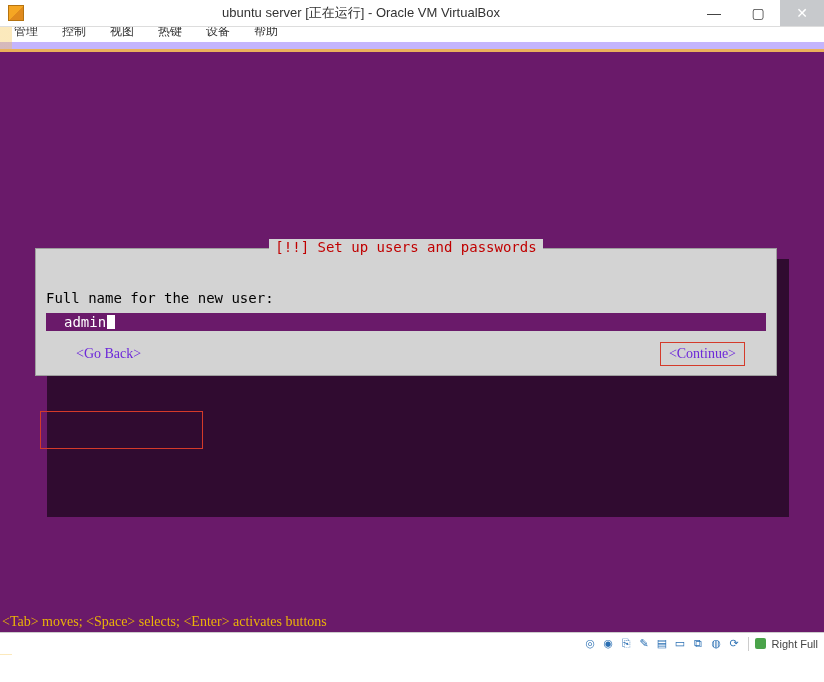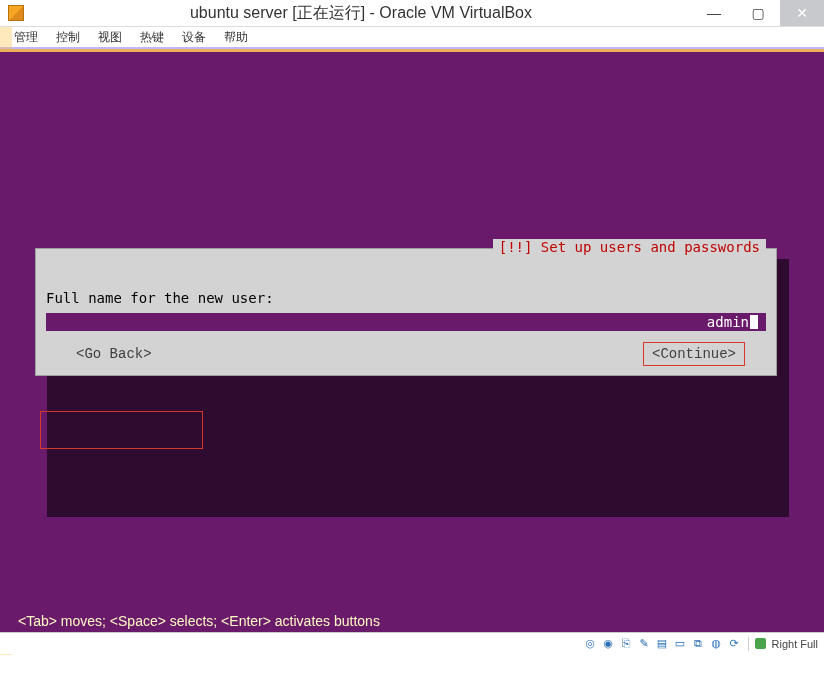--- a/index.html
+++ b/index.html
@@ -23,21 +23,21 @@
   }
   .vb-title-icon {
     width: 16px; height: 16px;
     margin: 0 6px 0 8px;
     background: linear-gradient(135deg,#f5a623 0 50%,#e08a1d 50% 100%);
     border: 1px solid #b57310;
   }
   .vb-title-text {
     flex: 1;
     text-align: center;
-    font-size: 16px;
+    font-size: 13px;
     color: #333;
   }
   .vb-title-buttons {
     display: flex;
     height: 100%;
   }
   .vb-tbtn {
     width: 44px;
     height: 100%;
     display: flex;
@@ -45,25 +45,25 @@
     justify-content: center;
     font-size: 14px;
     color: #444;
     border: 0;
     background: transparent;
   }
   .vb-tbtn.close { background: #c7c9cc; color:#fff; }
   .vb-menu {
     height: 22px;
     background: #fff;
-    border-bottom: 2px solid #c4b5fd;
-    display: flex;
-    align-items: flex-start;
+    border-bottom: 7px solid #c4b5fd;
+    display: flex;
+    align-items: flex-end;
     padding: 0 6px;
-    gap: 2px;
+    gap: 8px;
   }
   .vb-menu-item {
     padding: 2px 8px;
     font-size: 12px;
     color: #333;
   }
 
   
   .guest {
     position: relative;
@@ -94,82 +94,81 @@
   .dlg {
     position: absolute;
     top: 196px; left: 35px;
     width: 742px;
     background: #d3d3d3;
     border: 1px solid #9e9e9e;
     padding: 6px 10px 10px 10px;
     color: #000;
   }
   .dlg-heading {
-    text-align: right;
+    text-align: center;
     color: #c00000;
     margin-top: -16px;
     margin-bottom: 10px;
     position: relative;
   }
   .dlg-heading span {
     background:#d3d3d3;
     padding: 0 6px;
   }
   .dlg p { margin: 0 0 4px 0; white-space: pre-wrap; }
   .dlg .spacer { height: 12px; }
   .input-line {
     background: #6a1a6a;
     color: #fff;
     height: 18px;
     width: 100%;
     margin: 6px 0 10px 0;
-    padding: 0 8px;
+    padding: 0 18px;
     display: flex;
     align-items: center;
     border: none;
     font-family: inherit;
     font-size: inherit;
-    justify-content: flex-end;
   }
   .input-line span.cursor {
     display:inline-block;
     width:8px; height:14px;
     background:#fff;
     margin-left:1px;
   }
   .red-box-input {
     position: absolute;
     border: 1px solid #d43a2a;
     pointer-events: none;
   }
   .nav-row {
     display: flex;
     justify-content: space-between;
     padding: 0 24px 2px 24px;
     margin-top: 14px;
   }
   .nav-btn {
     padding: 1px 6px;
-    font-family: Liberation Mono, monospace;
+    font-family: Liberation Serif, serif;
     font-size: inherit;
     background: transparent;
     border: 0;
-    color: #404040;
+    color: #6d28d9;
   }
   .nav-btn.boxed {
     outline: 1px solid #d43a2a;
     outline-offset: 2px;
   }
   .hint-bar {
     position: absolute;
     left: 0; bottom: 0;
     width: 100%;
-    color: #fef9c3;
-    padding: 2px 18px;
-    font-family: Liberation Sans, sans-serif;
+    color: #eab308;
+    padding: 2px 2px;
+    font-family: Liberation Serif, serif;
     font-size: 14px;
   }
 
   
   .vb-status {
     height: 22px;
     border-top: 1px solid #ccc;
     display: flex;
     align-items: center;
     justify-content: flex-end;

